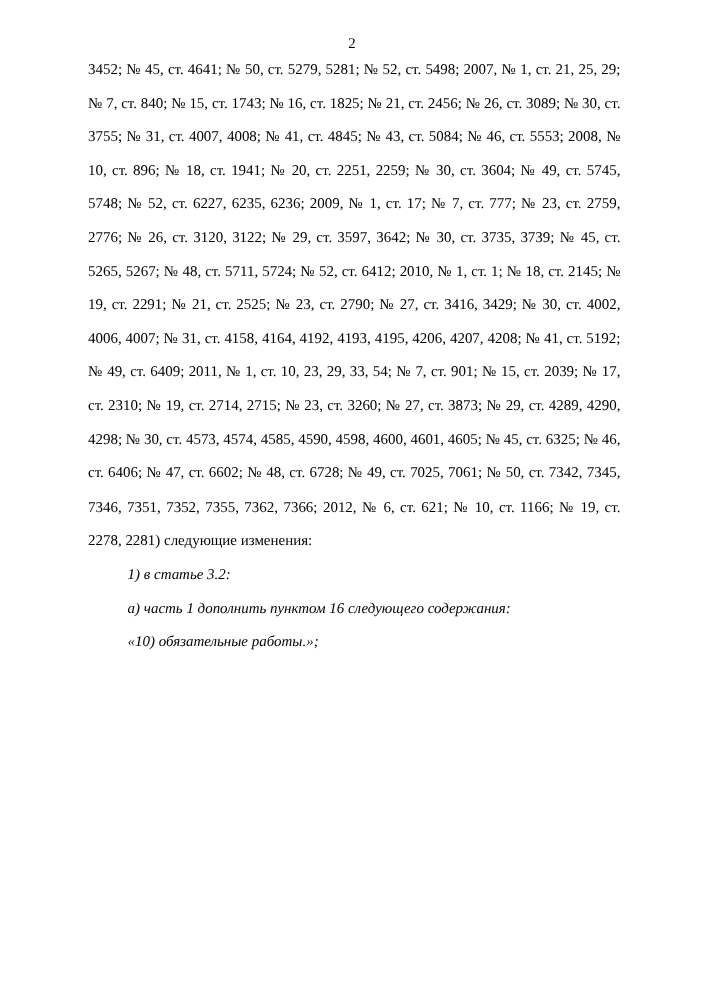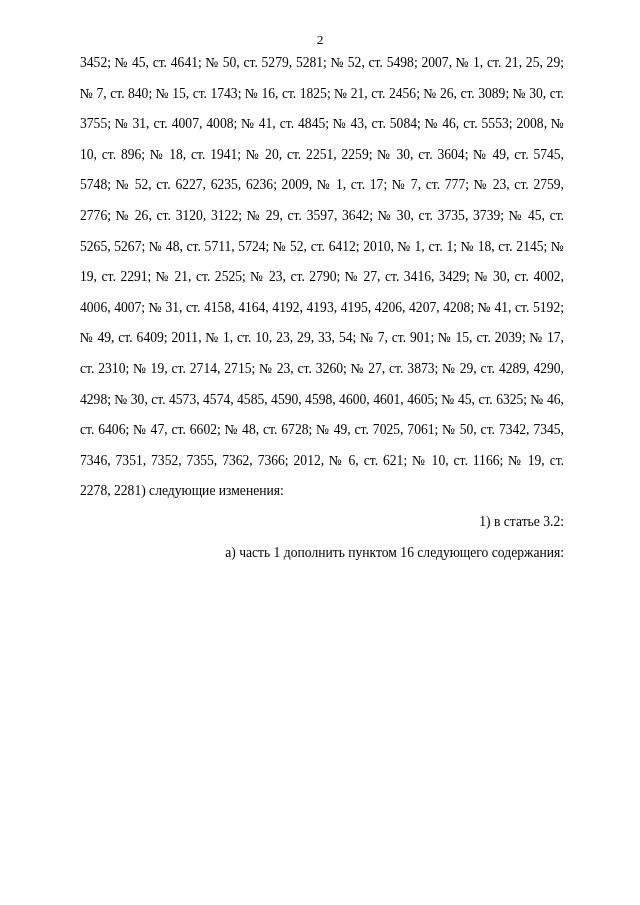--- a/index.html
+++ b/index.html
@@ -42,33 +42,35 @@
     text-align: justify;
     text-justify: inter-word;
     margin: 0;
     hyphens: none;
   }
   .para.body-first {
     text-indent: 0;
   }
   .para.indented {
     text-indent: 36px;
-    text-align: right;
+    text-align: left;
+    font-style: italic;
   }
 </style>
 </head>
 <body>
 
 <div class="page">
 
   <div class="page-number">2</div>
 
   <div class="content">
 
     <p class="para body-first">3452; № 45, ст. 4641; № 50, ст. 5279, 5281; № 52, ст. 5498; 2007, № 1, ст. 21, 25, 29; № 7, ст. 840; № 15, ст. 1743; № 16, ст. 1825; № 21, ст. 2456; № 26, ст. 3089; № 30, ст. 3755; № 31, ст. 4007, 4008; № 41, ст. 4845; № 43, ст. 5084; № 46, ст. 5553; 2008, № 10, ст. 896; № 18, ст. 1941; № 20, ст. 2251, 2259; № 30, ст. 3604; № 49, ст. 5745, 5748; № 52, ст. 6227, 6235, 6236; 2009, № 1, ст. 17; № 7, ст. 777; № 23, ст. 2759, 2776; № 26, ст. 3120, 3122; № 29, ст. 3597, 3642; № 30, ст. 3735, 3739; № 45, ст. 5265, 5267; № 48, ст. 5711, 5724; № 52, ст. 6412; 2010, № 1, ст. 1; № 18, ст. 2145; № 19, ст. 2291; №  21, ст. 2525; № 23, ст. 2790; № 27, ст. 3416, 3429; № 30, ст. 4002, 4006, 4007; № 31, ст. 4158, 4164, 4192, 4193, 4195, 4206, 4207, 4208; № 41, ст. 5192; № 49, ст. 6409; 2011, № 1, ст. 10, 23, 29, 33, 54; № 7, ст. 901; № 15, ст. 2039; № 17, ст. 2310; № 19, ст. 2714, 2715; № 23, ст. 3260; № 27, ст. 3873; № 29, ст. 4289, 4290, 4298; № 30, ст. 4573, 4574, 4585, 4590, 4598, 4600, 4601, 4605; № 45, ст. 6325; № 46, ст. 6406; № 47, ст. 6602; № 48, ст. 6728; № 49, ст. 7025, 7061; № 50, ст. 7342, 7345, 7346, 7351, 7352, 7355, 7362, 7366; 2012, № 6, ст. 621; № 10, ст. 1166; № 19, ст. 2278, 2281) следующие изменения:</p>
 
     <p class="para indented">1) в статье 3.2:</p>
 
     <p class="para indented">а) часть 1 дополнить пунктом 16 следующего содержания:</p>
 
+    <p class="para indented">«10) обязательные работы.»;</p>
 
   </div>
 </div>
 
 </body></html>

